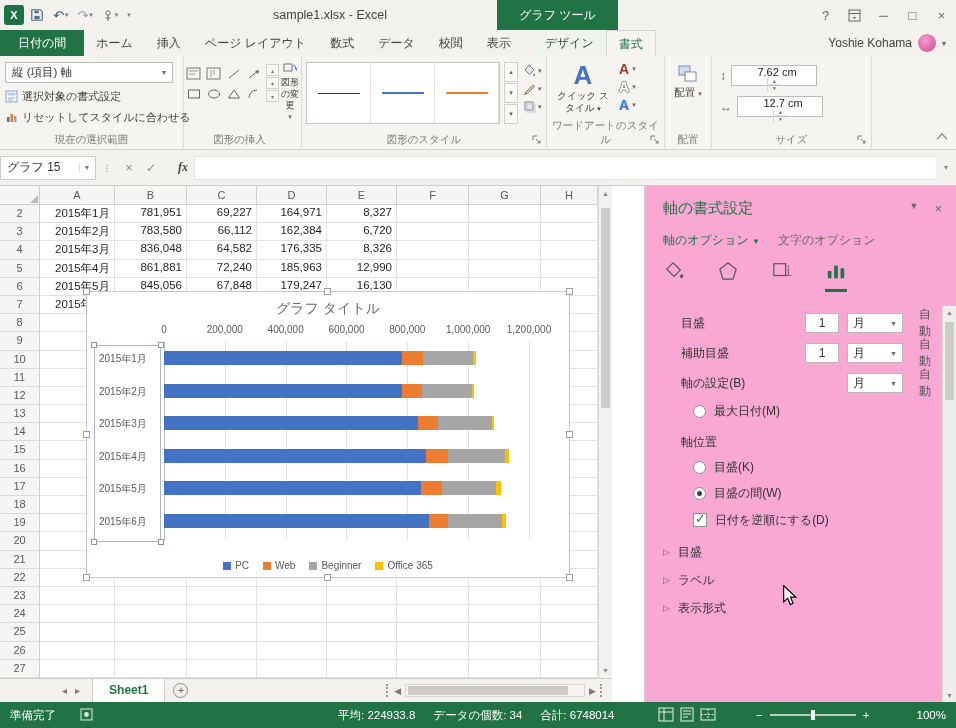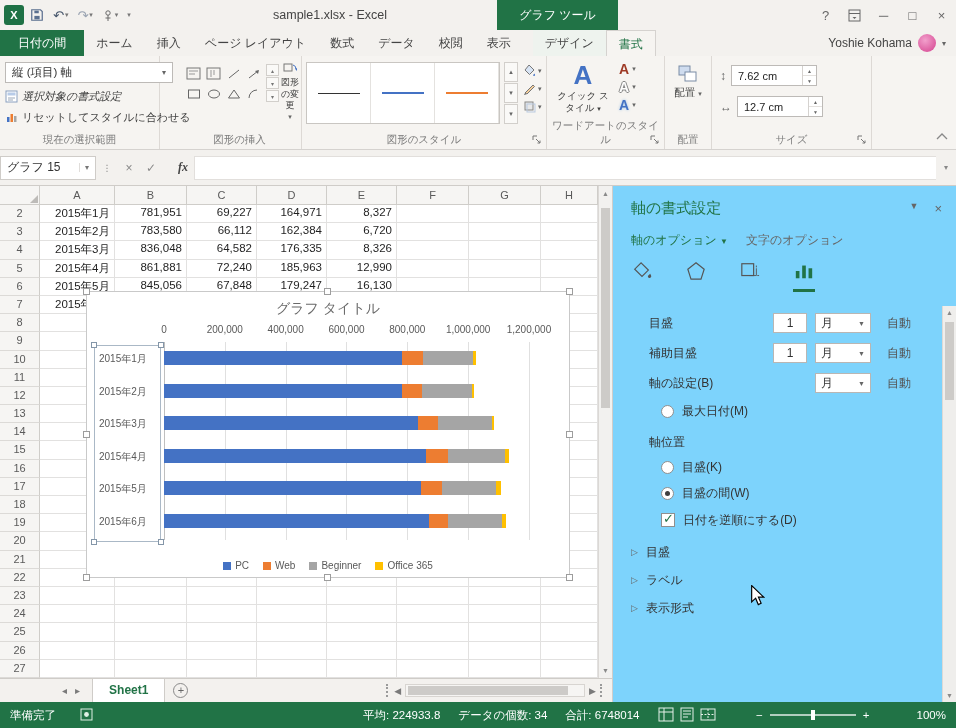--- a/index.html
+++ b/index.html
@@ -65,21 +65,21 @@
   .wicons .row { display:flex; align-items:center; gap:3px; }
   .wicons .dd { font-size:7px; color:#666; }
   .aFill { font-size:14px; font-weight:bold; color:#9e3a26; line-height:14px;}
   .aOut  { font-size:14px; font-weight:bold; color:#fdfdfd; line-height:14px;
            text-shadow:-1px 0 #888,1px 0 #888,0 -1px #888,0 1px #888; }
   .aFx   { font-size:14px; font-weight:bold; color:#4472c4; line-height:14px; text-shadow:0 0 3px #9cc3e5; }
   .arrbtn { position:absolute; left:0; right:0; top:8px; text-align:center; font-size:10.5px; color:#3f3f3f; }
   .arrbtn .dd { font-size:7px; color:#666; }
   .sizerow { position:absolute; left:8px; display:flex; align-items:center; gap:5px; }
   .szicon { color:#666; font-size:12px; }
-  .szfield { width:86px; height:21px; background:#fff; border:1px solid #bdbab7; display:flex; align-items:center; }
+  .szfield { width:86px; height:21px; background:#fff; border:1px solid #bdbab7; display:flex; align-items:center;flex-direction:column; }
   .szfield .v { flex:1; padding-left:6px; font-size:11px; color:#222; }
   .steppers { width:14px; height:100%; display:flex; flex-direction:column; border-left:1px solid #d5d2cf; }
   .steppers span { flex:1; font-size:5px; color:#666; display:flex; align-items:center; justify-content:center; border-bottom:1px solid #e4e1de; }
   .steppers span:last-child { border-bottom:none; }
   .collapse { position:absolute; right:8px; bottom:6px; }
 
   
   .fbar { position:absolute; top:150px; left:0; right:0; height:36px; background:#f3f1ee;
           border-bottom:1px solid #cfccc8; display:flex; align-items:center; }
   .namebox { margin-left:0; width:96px; height:24px; background:#fff; border:1px solid #cfccc8;
@@ -143,29 +143,29 @@
   .hsar { color:#7a7a7a; font-size:9px; }
   .htrack { width:180px; height:13px; background:#f6f5f3; border:1px solid #d8d5d1; position:relative; }
   .hthumb { position:absolute; top:1px; bottom:1px; left:2px; width:160px; background:#cdcbc8; }
   .split { width:4px; height:13px; border-left:2px dotted #9a9a9a; }
 
   
   .status { position:absolute; left:0; right:0; bottom:0; height:26px; background:#217346; color:#fff;
             font-size:11.5px; }
   .st-ready { position:absolute; left:10px; top:0; line-height:26px; }
   .st-macro { position:absolute; left:80px; top:6px; }
-  .st-stats { position:absolute; left:338px; top:0; line-height:26px; display:flex; gap:18px;margin-left:25px; }
+  .st-stats { position:absolute; left:338px; top:0; line-height:26px; display:flex; gap:18px; }
   .st-views { position:absolute; left:658px; top:5px; display:flex; gap:5px; }
   .st-zoom { position:absolute; left:756px; top:0; height:26px; display:flex; align-items:center; gap:7px; }
   .ztrack { width:86px; height:2px; background:rgba(255,255,255,.65); position:relative; }
   .zthumb { position:absolute; left:41px; top:-4px; width:4px; height:10px; background:#fff; }
   .st-pct { position:absolute; right:10px; top:0; line-height:26px; }
 
   
-  .pane { position:relative; flex:1; background:#7dd3fc; border-left:1px solid #d0cdca; font-size:12px; color:#333; }
+  .pane { position:relative; flex:1; background:#f9a8d4; border-left:1px solid #d0cdca; font-size:12px; color:#333;margin-left:32px; }
   .ptitle { padding:13px 14px 4px 18px; color:#217346; font-size:15px; display:flex; align-items:center; }
   .ptitle .tools { margin-left:auto; display:flex; gap:16px; color:#666; font-size:11px; }
   .ptabs { padding:10px 18px 0; display:flex; gap:18px; }
   .ptab-active { color:#217346; }
   .ptab-active .dd { font-size:8px; }
   .ptab { color:#666; }
   .picons { padding:12px 18px 0; display:flex; gap:32px; }
   .picon { padding-bottom:5px; border-bottom:3px solid transparent; }
   .picon.sel { border-bottom-color:#217346; }
   .pbody { position:absolute; top:120px; left:0; right:14px; bottom:0; padding:2px 6px 0 36px; overflow:hidden; }
@@ -258,26 +258,26 @@
       </div>
     <div class="userbox">
       <span>Yoshie Kohama</span>
       <span class="avatar"></span>
       <span class="dd" style="font-size:8px;color:#666;">▾</span>
     </div>
   </div>
 
   <div class="ribbon">
 
-    <div class="rgroup" style="left:0;width:160px;">
+    <div class="rgroup" style="left:0;width:184px;">
       <div class="axisdrop">
         <span>縦 (項目) 軸</span>
           <span class="dd">▾</span>
       </div>
-      <div class="rlink" style="top:33px;font-style:italic;">
+      <div class="rlink" style="top:33px;">
         <svg width="13" height="13" viewBox="0 0 13 13">
             <rect x="1" y="1" width="11" height="11" fill="#fff" stroke="#8aa0c0"></rect>
             <rect x="2.5" y="2.5" width="8" height="3" fill="#b7cbe8"></rect>
             <path d="M3 8h7M3 10h5" stroke="#9aa7b8"></path>
           </svg>
         <span>選択対象の書式設定</span>
       </div>
       <div class="rlink" style="top:54px;">
         <svg width="13" height="13" viewBox="0 0 13 13">
             <rect x="2" y="6" width="2.5" height="5" fill="#4472c4"></rect>

